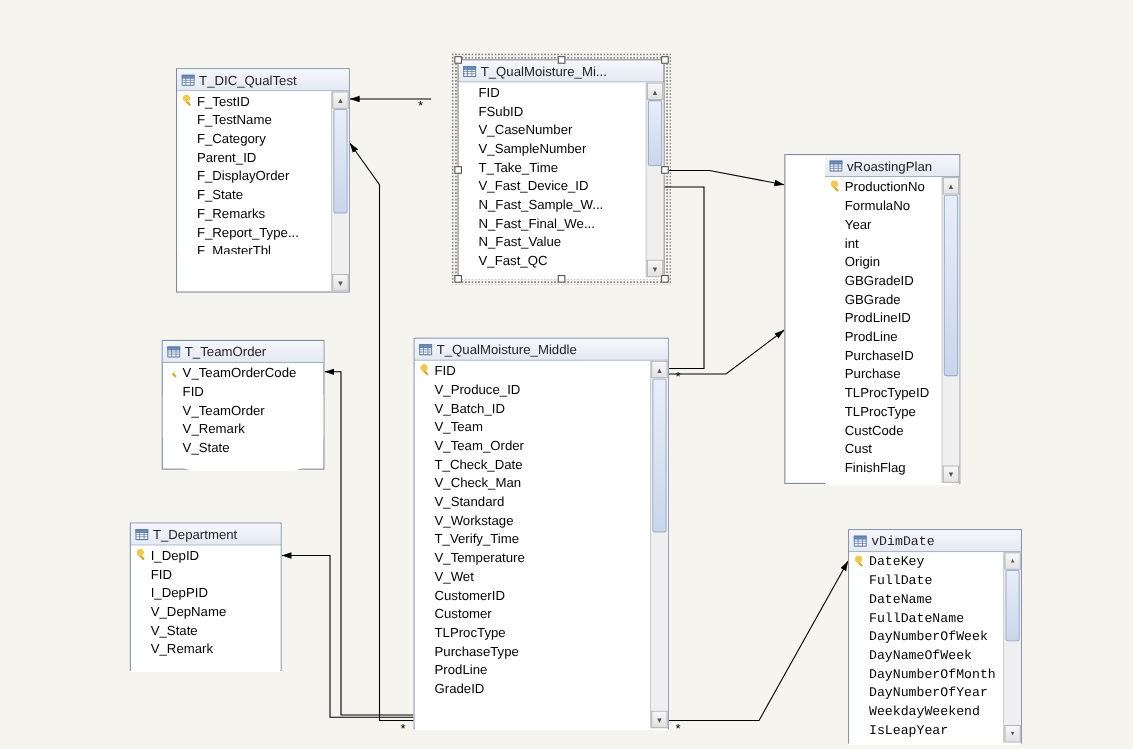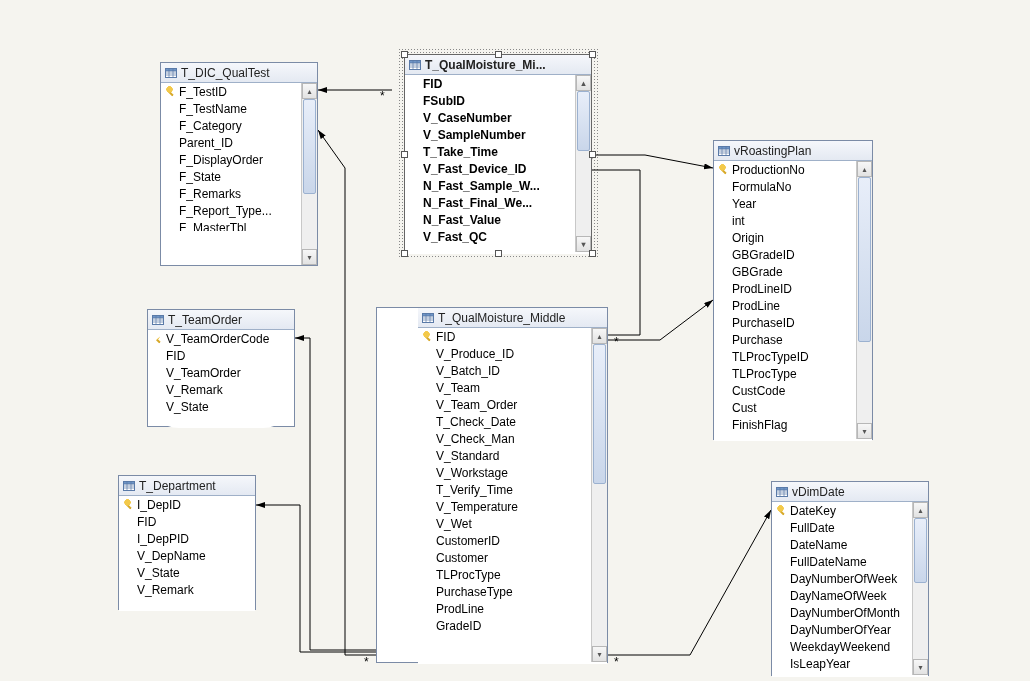--- a/index.html
+++ b/index.html
@@ -194,21 +194,21 @@
           <div class="row">F_DetailTbl</div>
         </div>
         <div class="scrollbar-v">
           <div class="sb-btn">▴</div>
           <div class="sb-track">
             <div class="sb-thumb" style="top: 0px; height: 95px;"></div>
           </div>
           <div class="sb-btn">▾</div>
         </div>
       </div>
-      <div class="table-box selected" style="left: 404px; top: 54px; width: 188px; height: 199px; font-weight: bold;">
+      <div class="table-box selected" style="left: 416px; top: 54px; width: 188px; height: 199px;">
         <div class="tbl-header">
           <span class="tbl-icon">
             <svg viewBox="0 0 12 12">
               <rect x="0.5" y="1.5" width="11" height="9" fill="#fff" stroke="#5a7aa8"></rect>
               <rect x="0.5" y="1.5" width="11" height="2.5" fill="#6f95c7" stroke="#5a7aa8"></rect>
               <line x1="4" y1="1.5" x2="4" y2="10.5" stroke="#5a7aa8" stroke-width="0.7"></line>
               <line x1="8" y1="1.5" x2="8" y2="10.5" stroke="#5a7aa8" stroke-width="0.7"></line>
               <line x1="0.5" y1="6" x2="11.5" y2="6" stroke="#5a7aa8" stroke-width="0.7"></line>
               <line x1="0.5" y1="8" x2="11.5" y2="8" stroke="#5a7aa8" stroke-width="0.7"></line>
             </svg>
@@ -236,21 +236,21 @@
         </div>
         <div class="selection-handle" style="left: -4px; top: -4px;"></div>
         <div class="selection-handle" style="left: 90px; top: -4px;"></div>
         <div class="selection-handle" style="left: 184px; top: -4px;"></div>
         <div class="selection-handle" style="left: -4px; top: 95.5px;"></div>
         <div class="selection-handle" style="left: 184px; top: 95.5px;"></div>
         <div class="selection-handle" style="left: -4px; top: 195px;"></div>
         <div class="selection-handle" style="left: 90px; top: 195px;"></div>
         <div class="selection-handle" style="left: 184px; top: 195px;"></div>
       </div>
-      <div class="table-box" style="left: 713px; top: 140px; width: 160px; height: 300px;">
+      <div class="table-box" style="left: 713px; top: 140px; width: 160px; height: 300px; padding-left: 36px;">
         <div class="tbl-header">
           <span class="tbl-icon">
             <svg viewBox="0 0 12 12">
               <rect x="0.5" y="1.5" width="11" height="9" fill="#fff" stroke="#5a7aa8"></rect>
               <rect x="0.5" y="1.5" width="11" height="2.5" fill="#6f95c7" stroke="#5a7aa8"></rect>
               <line x1="4" y1="1.5" x2="4" y2="10.5" stroke="#5a7aa8" stroke-width="0.7"></line>
               <line x1="8" y1="1.5" x2="8" y2="10.5" stroke="#5a7aa8" stroke-width="0.7"></line>
               <line x1="0.5" y1="6" x2="11.5" y2="6" stroke="#5a7aa8" stroke-width="0.7"></line>
               <line x1="0.5" y1="8" x2="11.5" y2="8" stroke="#5a7aa8" stroke-width="0.7"></line>
             </svg>
@@ -298,21 +298,21 @@
           <span>T_TeamOrder</span>
         </div>
         <div class="tbl-body" style="height: 98px; padding-right: 0px; border-radius: 31px;">
           <div class="row key">V_TeamOrderCode</div>
           <div class="row">FID</div>
           <div class="row">V_TeamOrder</div>
           <div class="row">V_Remark</div>
           <div class="row">V_State</div>
         </div>
       </div>
-      <div class="table-box" style="left: 376px; top: 307px; width: 232px; height: 356px; padding-left: 41px;">
+      <div class="table-box" style="left: 376px; top: 307px; width: 232px; height: 356px;">
         <div class="tbl-header">
           <span class="tbl-icon">
             <svg viewBox="0 0 12 12">
               <rect x="0.5" y="1.5" width="11" height="9" fill="#fff" stroke="#5a7aa8"></rect>
               <rect x="0.5" y="1.5" width="11" height="2.5" fill="#6f95c7" stroke="#5a7aa8"></rect>
               <line x1="4" y1="1.5" x2="4" y2="10.5" stroke="#5a7aa8" stroke-width="0.7"></line>
               <line x1="8" y1="1.5" x2="8" y2="10.5" stroke="#5a7aa8" stroke-width="0.7"></line>
               <line x1="0.5" y1="6" x2="11.5" y2="6" stroke="#5a7aa8" stroke-width="0.7"></line>
               <line x1="0.5" y1="8" x2="11.5" y2="8" stroke="#5a7aa8" stroke-width="0.7"></line>
             </svg>
@@ -363,21 +363,21 @@
         </div>
         <div class="tbl-body" style="height: 115px; padding-right: 12px;">
           <div class="row key">I_DepID</div>
           <div class="row">FID</div>
           <div class="row">I_DepPID</div>
           <div class="row">V_DepName</div>
           <div class="row">V_State</div>
           <div class="row">V_Remark</div>
         </div>
       </div>
-      <div class="table-box" style="left: 771px; top: 481px; width: 158px; height: 195px;">
+      <div class="table-box" style="left: 771px; top: 481px; width: 158px; height: 195px; font-family: Liberation Mono, monospace;">
         <div class="tbl-header">
           <span class="tbl-icon">
             <svg viewBox="0 0 12 12">
               <rect x="0.5" y="1.5" width="11" height="9" fill="#fff" stroke="#5a7aa8"></rect>
               <rect x="0.5" y="1.5" width="11" height="2.5" fill="#6f95c7" stroke="#5a7aa8"></rect>
               <line x1="4" y1="1.5" x2="4" y2="10.5" stroke="#5a7aa8" stroke-width="0.7"></line>
               <line x1="8" y1="1.5" x2="8" y2="10.5" stroke="#5a7aa8" stroke-width="0.7"></line>
               <line x1="0.5" y1="6" x2="11.5" y2="6" stroke="#5a7aa8" stroke-width="0.7"></line>
               <line x1="0.5" y1="8" x2="11.5" y2="8" stroke="#5a7aa8" stroke-width="0.7"></line>
             </svg>

